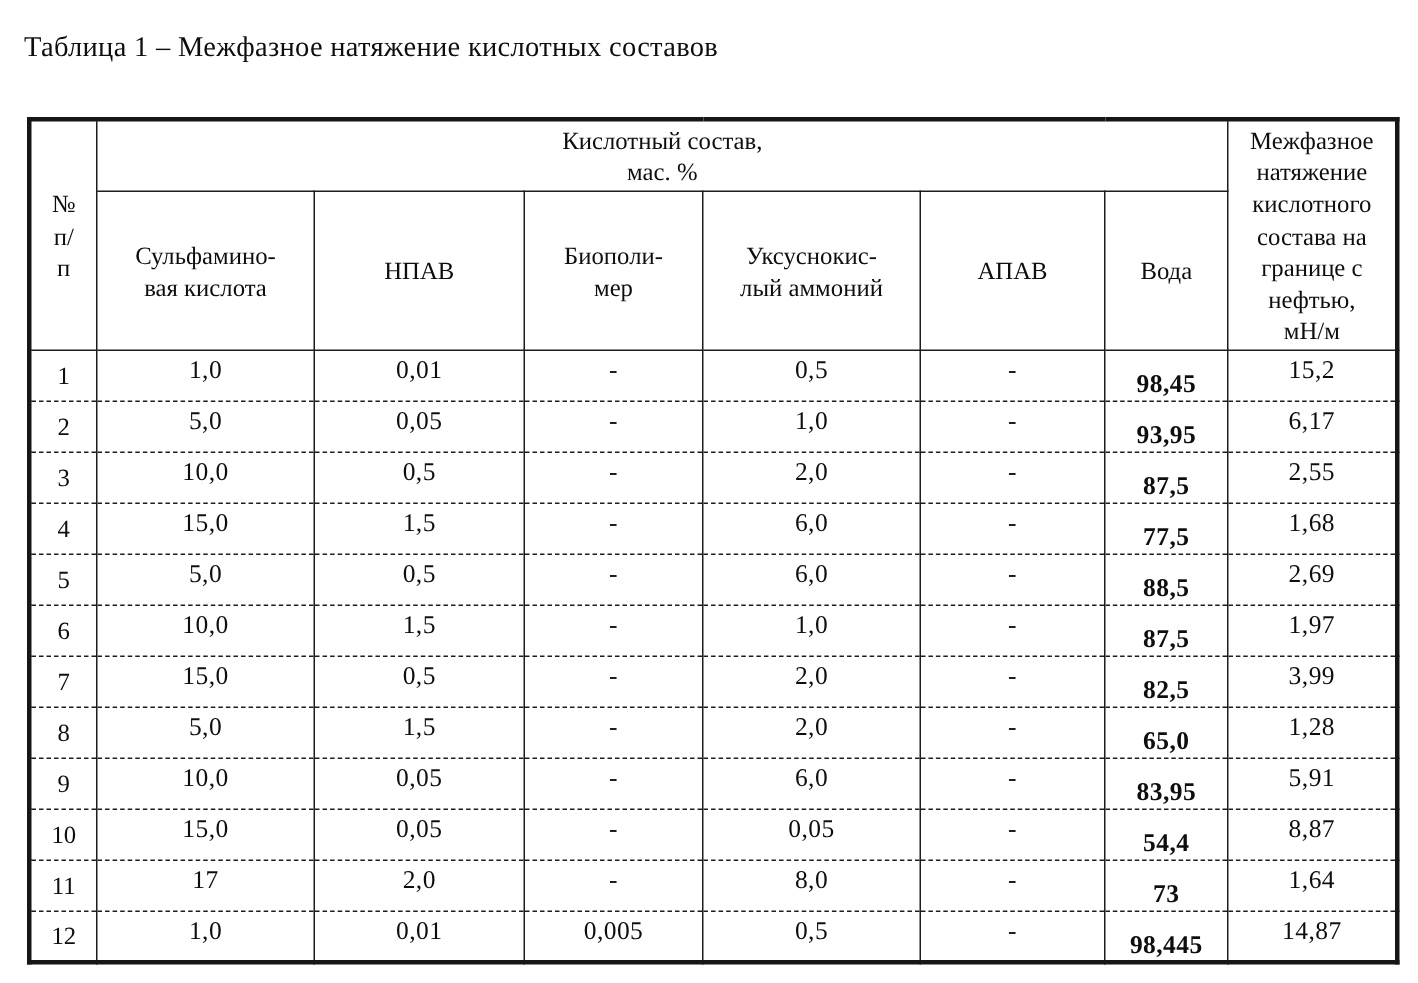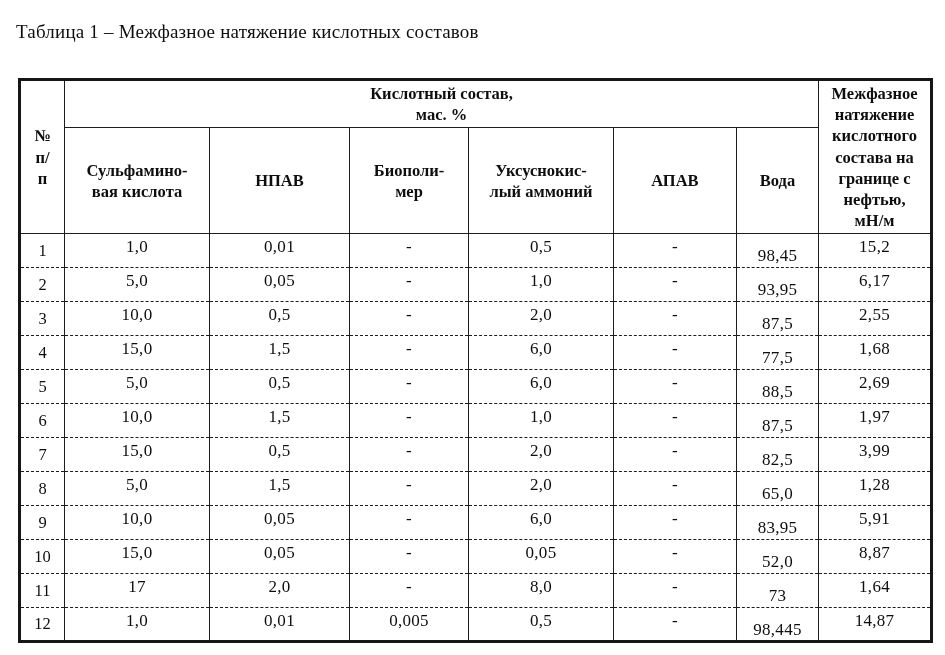--- a/index.html
+++ b/index.html
@@ -27,21 +27,21 @@
     position: absolute;
     left: 18px;
     top: 78px;
     width: 912px;
     border-collapse: collapse;
     table-layout: fixed;
     border: 3px solid #161616;
   }
   .doc-table th {
     border: 1.6px solid #1d1d1d;
-    font-weight: bold;
+    font-weight: normal;
     text-align: center;
     vertical-align: middle;
     white-space: pre-line;
     padding: 2px 1px;
     font-size: 16.5px;
     line-height: 1.28;
   }
   .doc-table thead tr.group-row { height: 46px; }
   .doc-table thead tr.sub-row   { height: 106px; }
   .th-no      { font-size: 16px; line-height: 1.3; }
@@ -55,21 +55,21 @@
     font-size: 17px;
     padding: 3px 2px 0 2px;
     letter-spacing: 0.3px;
   }
   .doc-table tbody td.c0 {
     vertical-align: middle;
     padding-top: 0;
     font-size: 16.5px;
     letter-spacing: 0;
   }
-  .doc-table tbody td.c6 { padding-top: 12px; }   
+  .doc-table tbody td.c6 { padding-top: 12px; font-weight: bold; }   
 </style>
 </head>
 <body>
 
 <div class="caption">Таблица 1 – Межфазное натяжение кислотных составов</div>
 
 <table class="doc-table">
   <colgroup>
     <col style="width:45px">
     <col style="width:145px">
@@ -198,21 +198,21 @@
         <td class="c6">83,95</td>
         <td class="c7">5,91</td>
       </tr>
       <tr>
         <td class="c0">10</td>
         <td class="c1">15,0</td>
         <td class="c2">0,05</td>
         <td class="c3">-</td>
         <td class="c4">0,05</td>
         <td class="c5">-</td>
-        <td class="c6">52,0</td>
+        <td class="c6">54,4</td>
         <td class="c7">8,87</td>
       </tr>
       <tr>
         <td class="c0">11</td>
         <td class="c1">17</td>
         <td class="c2">2,0</td>
         <td class="c3">-</td>
         <td class="c4">8,0</td>
         <td class="c5">-</td>
         <td class="c6">73</td>

